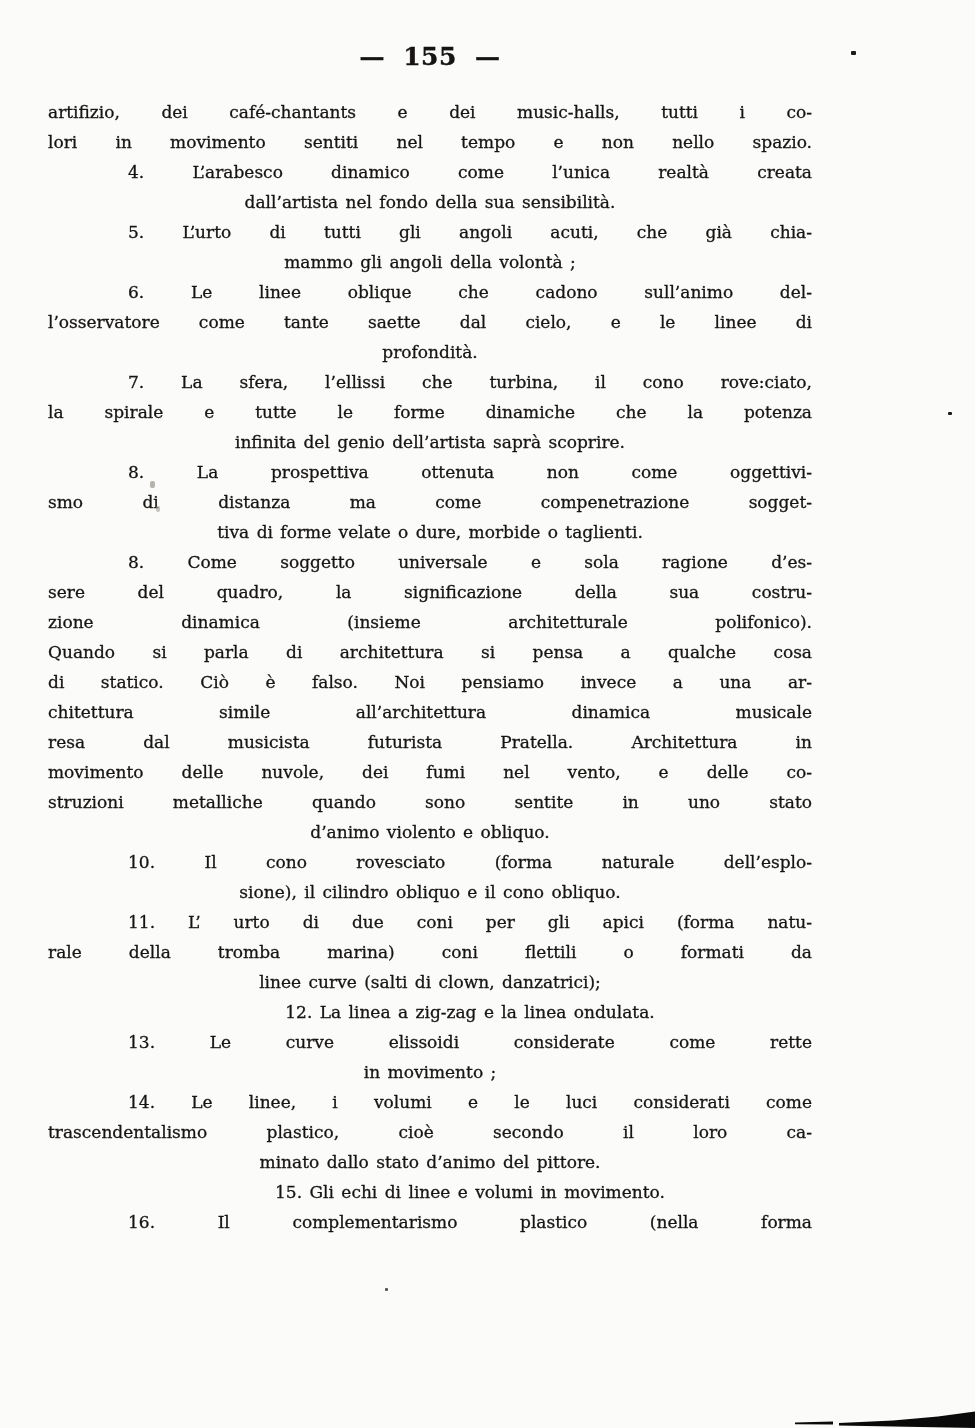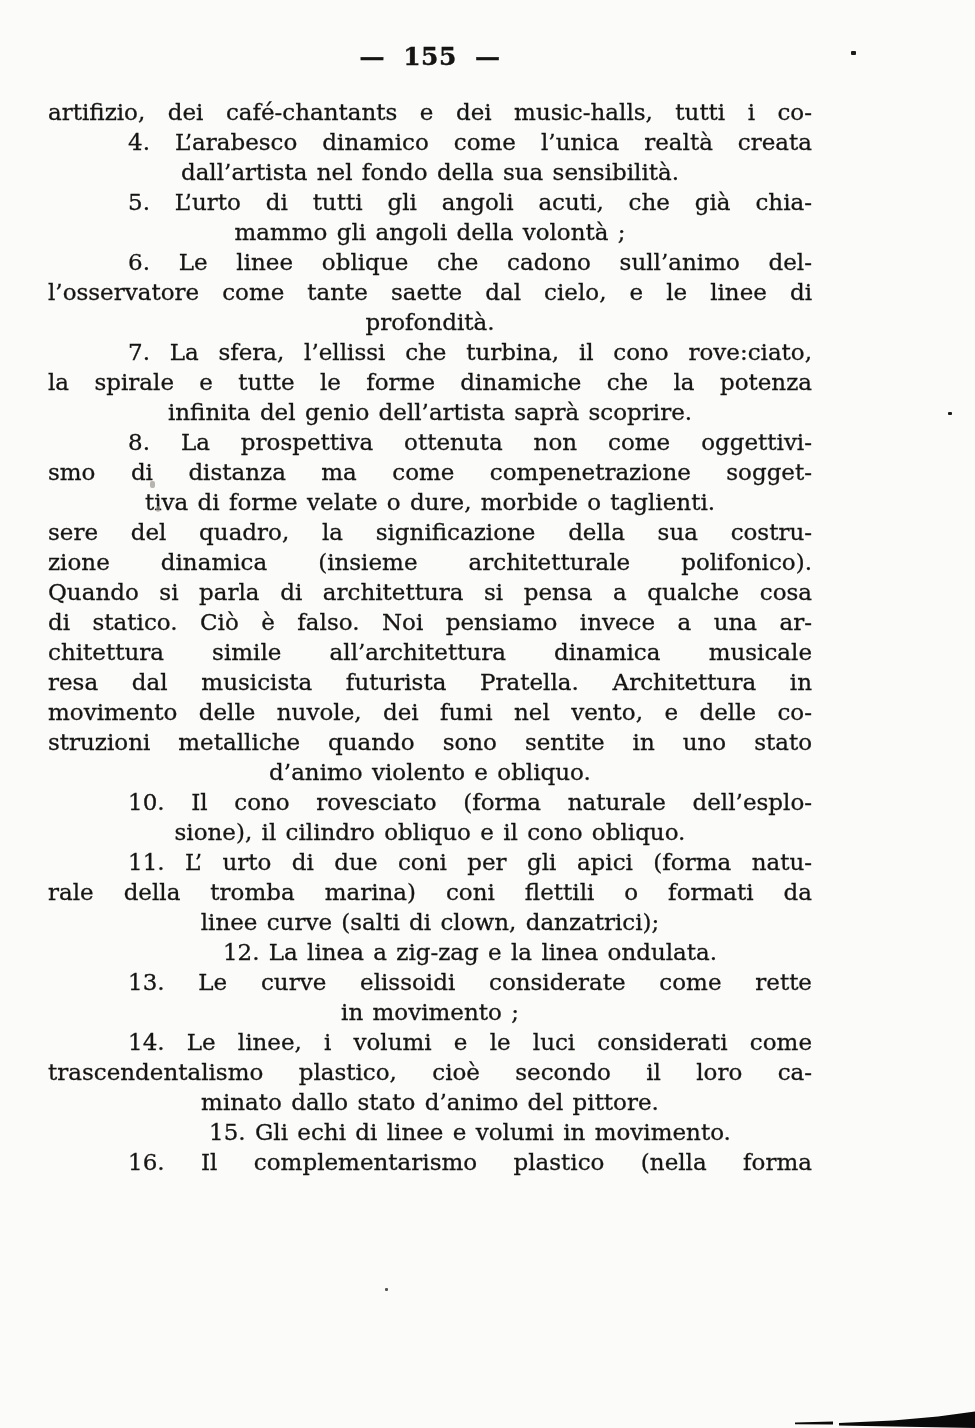--- a/index.html
+++ b/index.html
@@ -26,21 +26,21 @@
     font-weight: bold;
     word-spacing: 9px;
     letter-spacing: 0.5px;
     -webkit-text-stroke: 0.4px currentColor;
   }
   .text-block {
     position: absolute;
     top: 97px;
     left: 48px;
     width: 764px;
-    font-size: 23px;
+    font-size: 17px;
     line-height: 30px;
     -webkit-text-stroke: 0.3px currentColor;
   }
   .line {
     min-height: 30px;
     height: 30px;
     overflow: hidden;
     text-align: center;
     word-spacing: 2px;
   }
@@ -69,33 +69,35 @@
 </style>
 </head>
 <body>
 
 <div class="page">
 
   <div class="page-number">— 155 —</div>
 
   <div class="text-block">
       <div class="line j">artifizio, dei café-chantants e dei music-halls, tutti i co-</div>
+      <div class="line j">lori in movimento sentiti nel tempo e non nello spazio.</div>
       <div class="line in j">4. L’arabesco dinamico come l’unica realtà creata</div>
       <div class="line">dall’artista nel fondo della sua sensibilità.</div>
       <div class="line in j">5. L’urto di tutti gli angoli acuti, che già chia-</div>
       <div class="line">mammo gli angoli della volontà ;</div>
       <div class="line in j">6. Le linee oblique che cadono sull’animo del-</div>
       <div class="line j">l’osservatore come tante saette dal cielo, e le linee di</div>
       <div class="line">profondità.</div>
       <div class="line in j">7. La sfera, l’ellissi che turbina, il cono rove:ciato,</div>
       <div class="line j">la spirale e tutte le forme dinamiche che la potenza</div>
       <div class="line">infinita del genio dell’artista saprà scoprire.</div>
       <div class="line in j">8. La prospettiva ottenuta non come oggettivi-</div>
       <div class="line j">smo di distanza ma come compenetrazione sogget-</div>
       <div class="line">tiva di forme velate o dure, morbide o taglienti.</div>
+      <div class="line in j">8. Come soggetto universale e sola ragione d’es-</div>
       <div class="line j">sere del quadro, la significazione della sua costru-</div>
       <div class="line j">zione dinamica (insieme architetturale polifonico).</div>
       <div class="line j">Quando si parla di architettura si pensa a qualche cosa</div>
       <div class="line j">di statico. Ciò è falso. Noi pensiamo invece a una ar-</div>
       <div class="line j">chitettura simile all’architettura dinamica musicale</div>
       <div class="line j">resa dal musicista futurista Pratella. Architettura in</div>
       <div class="line j">movimento delle nuvole, dei fumi nel vento, e delle co-</div>
       <div class="line j">struzioni metalliche quando sono sentite in uno stato</div>
       <div class="line">d’animo violento e obliquo.</div>
       <div class="line in j">10. Il cono rovesciato (forma naturale dell’esplo-</div>

